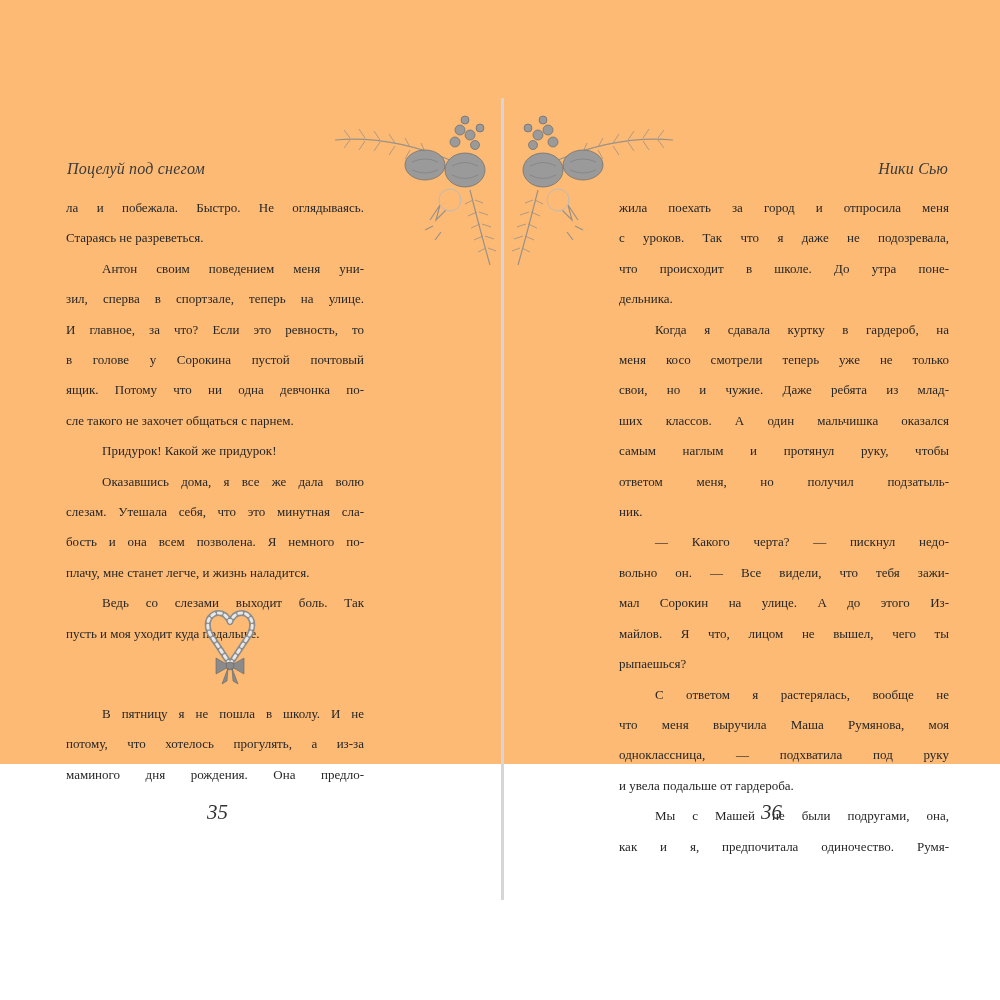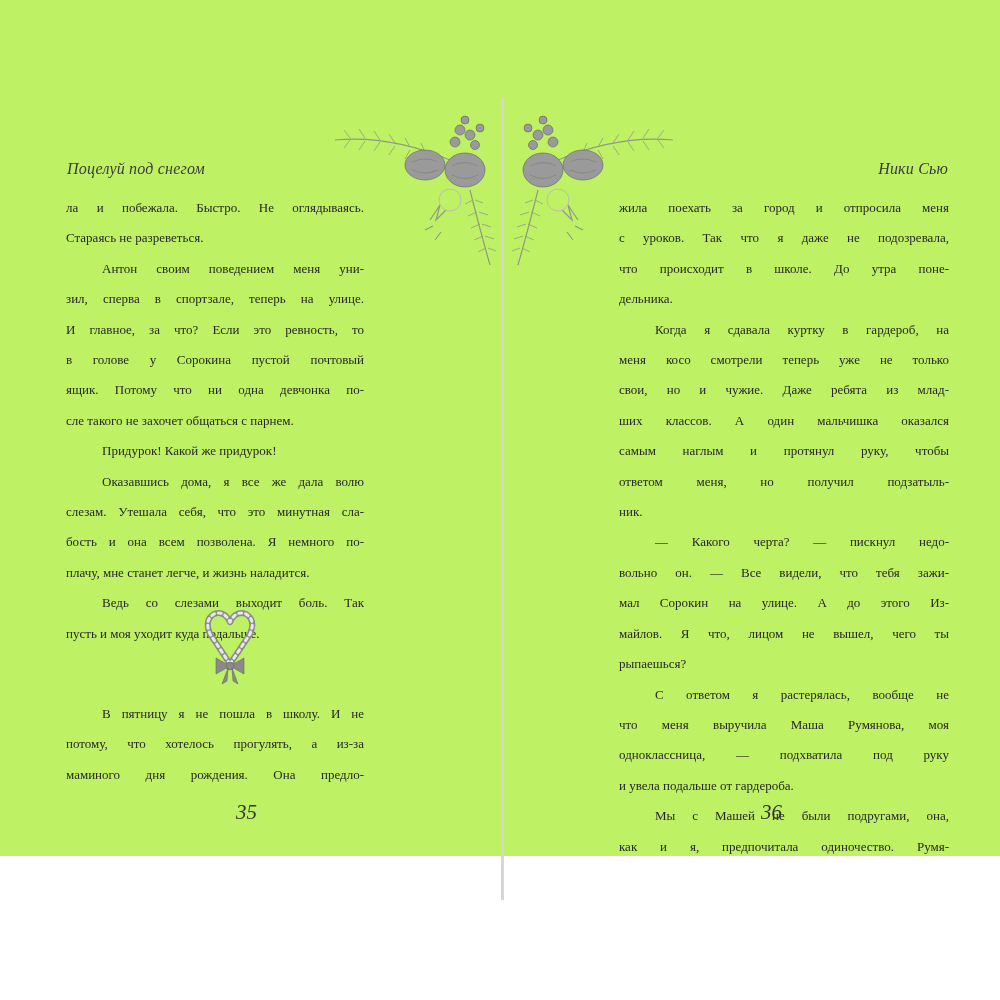--- a/index.html
+++ b/index.html
@@ -3,22 +3,22 @@
 <meta charset="utf-8">
 <style>
   html, body {
     margin: 0; padding: 0;
     width: 1000px; height: 1000px;
     background: #ffffff;
     overflow: hidden;
   }
   .spread {
     position: relative;
-    width: 1000px; height: 856px;
-    background: #bef264;
+    width: 1000px; height: 764px;
+    background: #fdba74;
     color: #2a2a2a;
     font-family: "DejaVu Serif", "Liberation Serif", serif;
   }
   .spine {
     position: absolute;
     left: 501px; top: 98px;
     width: 3px; height: 802px;
     background: #d6d6d6;
   }
   .running-head {
@@ -53,21 +53,21 @@
   .line.indent { padding-left: 36px; }
 
   .page-num {
     position: absolute;
     top: 800px;
     font-family: "Liberation Serif", serif;
     font-style: italic;
     font-size: 21px;
     color: #333;
   }
-  .pn-left { left: 236px; }
+  .pn-left { left: 207px; }
   .pn-right { left: 761px; }
 
   .ornament {
     position: absolute;
     top: 100px;
   }
   .orn-left { left: 330px; }
   .orn-right { left: 508px; }
 
   .divider-heart {

